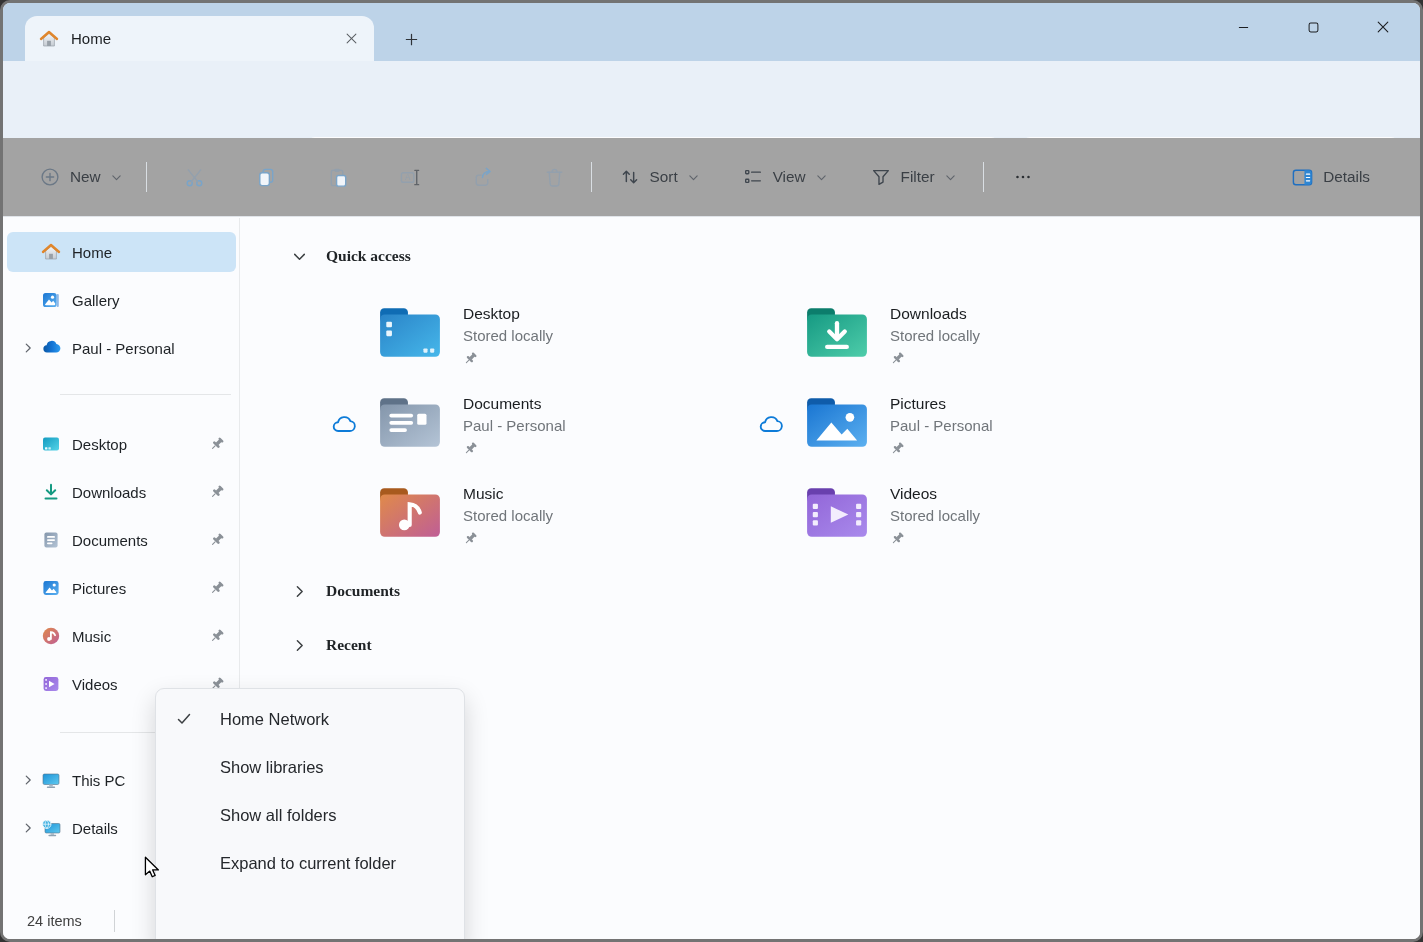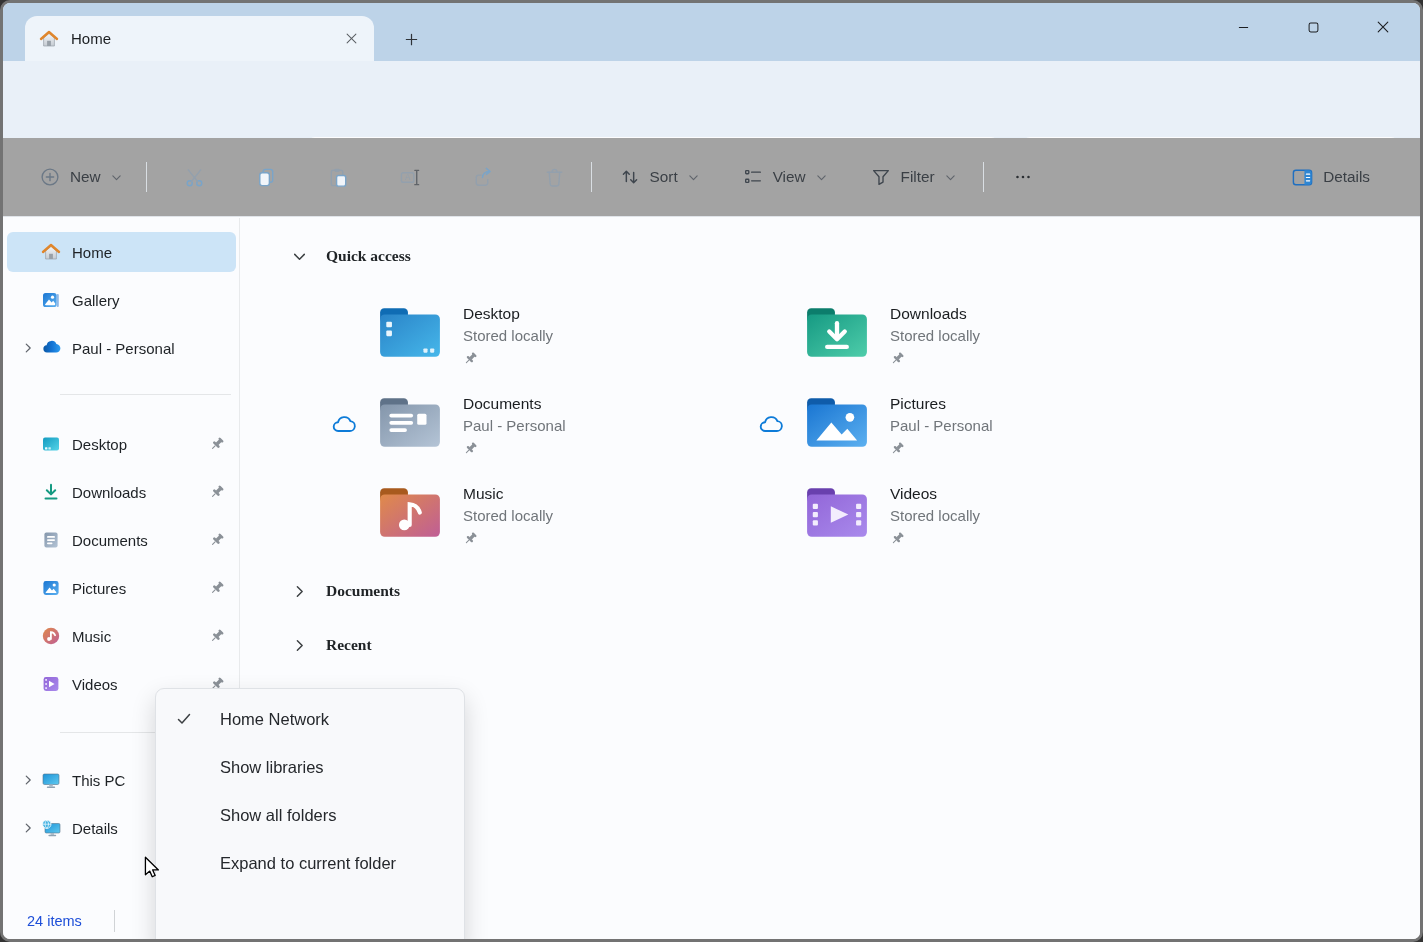--- a/index.html
+++ b/index.html
@@ -57,21 +57,21 @@
   .sect .sect-label{ font-size:15.5px; font-weight:700; color:#1f2326; }
   .qa-cell{ position:absolute; width:420px; height:86px; }
   .qa-cloud{ position:absolute; left:8px; top:26px; width:26px; height:26px; }
   .qa-folder{ position:absolute; left:54px; top:8px; width:66px; height:56px; }
   .qa-meta{ position:absolute; left:140px; top:6px; }
   .qa-title{ font-size:15.5px; color:#1a1d20; line-height:23px; }
   .qa-sub{ font-size:15px; color:#70757a; line-height:22px; }
   .qa-pin{ width:15px; height:15px; margin-top:4px; }
   
   .statusbar{ position:absolute; left:0; right:0; bottom:0; height:36px; display:flex; align-items:center; }
-  .status-count{ margin-left:24px; font-size:14.5px; color:#1d4ed8; }
+  .status-count{ margin-left:24px; font-size:14.5px; color:#404040; }
   .status-div{ width:1px; height:22px; background:#d0d3d6; margin-left:32px; }
   
   .ctxmenu{ position:absolute; left:152px; top:685px; width:310px; height:262px; background:#f8f9fb;
             border:1px solid #dfe2e6; border-radius:9px; box-shadow:0 10px 24px rgba(0,0,0,.16);
             padding-top:6px; z-index:50; }
   .ctx-item{ height:48px; display:flex; align-items:center; padding-left:20px; }
   .ctx-check{ width:44px; color:#3c4043; display:flex; align-items:center; }
   .ctx-label{ font-size:16.5px; color:#25282c; }
   .cursor{ position:absolute; left:137px; top:851px; width:26px; height:26px; z-index:99; pointer-events:none; }
   svg.u{ display:block; }

